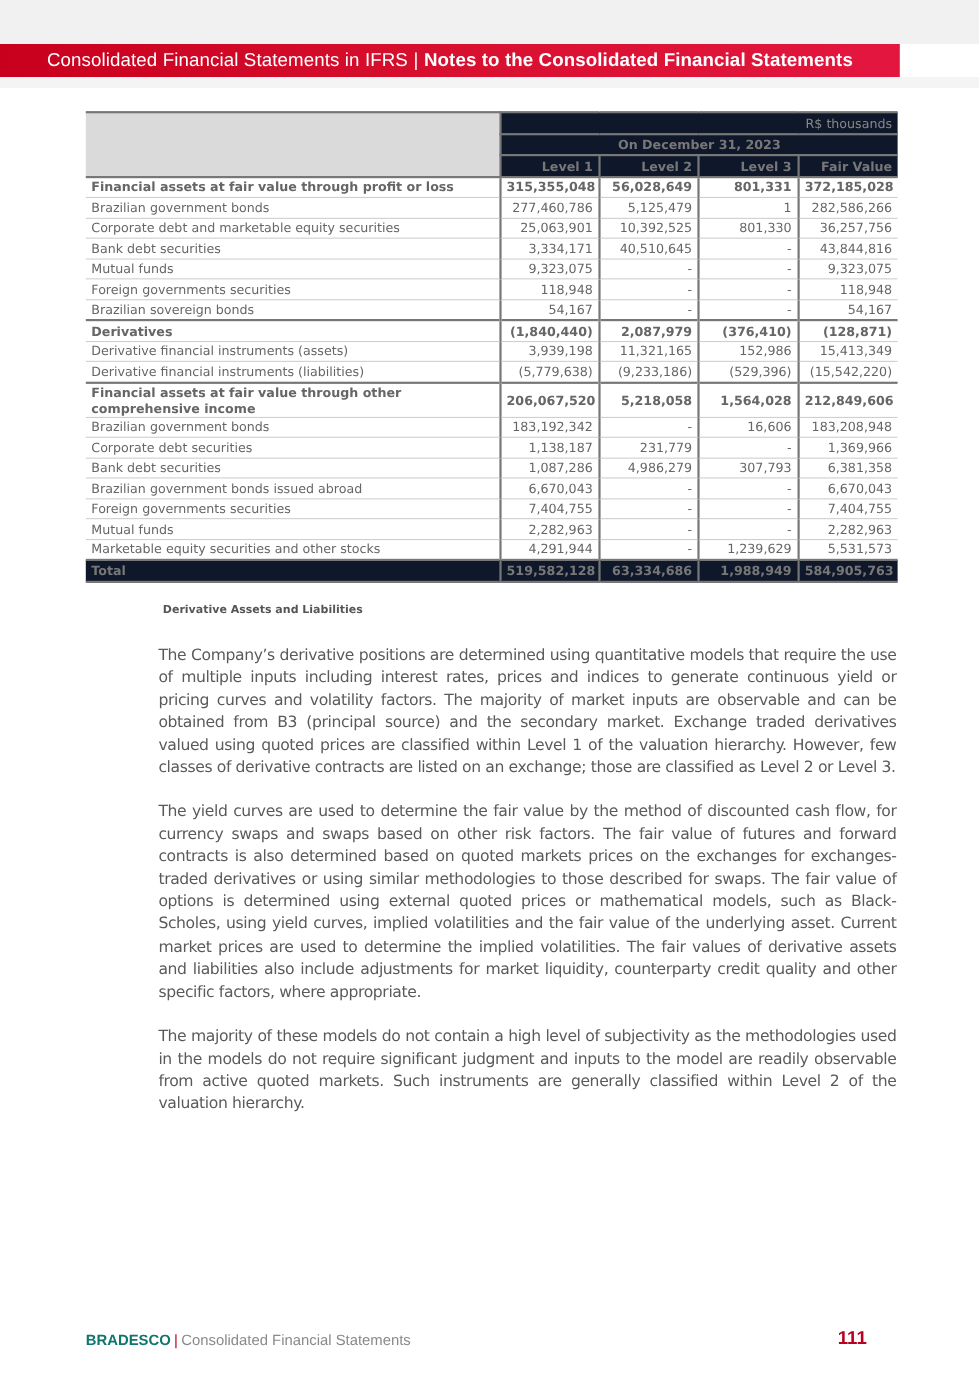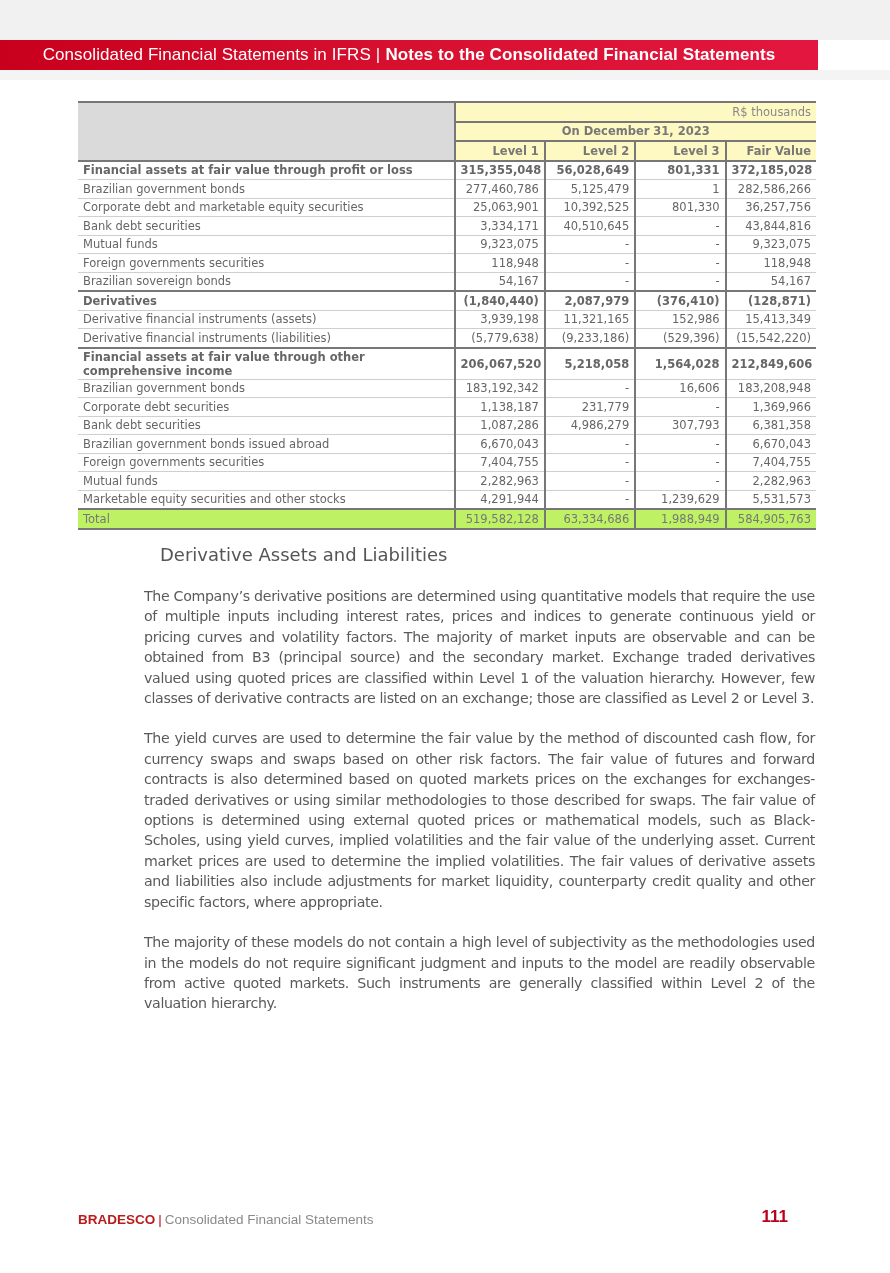--- a/index.html
+++ b/index.html
@@ -19,45 +19,45 @@
   .header .sep { margin: 0 5px; }
   .header .bold { font-weight: bold; }
   .underband { position: absolute; left: 0; top: 70px; width: 890px; height: 10px; background: #f4f4f4; }
 
   table.fv {
     position: absolute; left: 78px; top: 101px; width: 738px;
     border-collapse: collapse; font-size: 11.5px; color: #666;
     font-family: "DejaVu Sans", sans-serif; table-layout: fixed;
   }
   table.fv td, table.fv th { padding: 0 5px; height: 17.5px; white-space: nowrap; }
-  table.fv th { font-weight: bold; color: #777; background: #fef9c3; }
+  table.fv th { font-weight: bold; color: #777; background: #0f172a; }
   .col-label { width: 350px; }
   .col-num { width: 84px; }
   table.fv .blank-head { background: #dadada; border-top: 2px solid #777; border-right: 2px solid #777; border-bottom: 2px solid #777; }
   table.fv .unit { text-align: right; font-weight: normal; color: #888; border-top: 2px solid #777; border-bottom: 2px solid #777; }
   table.fv .date { text-align: center; border-bottom: 2px solid #777; }
   table.fv .lvl { text-align: right; border-bottom: 2px solid #777; }
   table.fv .lvl + .lvl { border-left: 2px solid #777; }
   table.fv td { border-bottom: 1px solid #cfcfcf; }
   table.fv td.num { text-align: right; border-left: 2px solid #777; }
   table.fv td.lab { border-right: 0; }
   table.fv tr.bold td { font-weight: bold; }
   table.fv tr.group td { border-top: 2px solid #777; }
   table.fv tr.tall td { height: 30px; line-height: 14px; white-space: normal; margin-top: 48px; }
-  table.fv tr.total td { background: #bef264; font-weight: normal; color: #777; border-top: 2px solid #777; border-bottom: 2px solid #777; }
+  table.fv tr.total td { background: #0f172a; font-weight: bold; color: #777; border-top: 2px solid #777; border-bottom: 2px solid #777; }
 
   .body-text {
     position: absolute; left: 144px; top: 544px; width: 671px;
     font-family: "DejaVu Sans", sans-serif; color: #5a5a5a;
   }
-  .body-text h2 { font-size: 18px; font-weight: normal; margin: 0 0 20px 16px; color: #555; line-height: 22px; }
+  .body-text h2 { font-size: 10px; font-weight: bold; margin: 0 0 20px 4px; color: #555; line-height: 22px; }
   .body-text p { font-size: 14.2px; line-height: 20.4px; margin: 0 0 20px 0; text-align: justify; letter-spacing: -0.35px; }
 
   .footer { position: absolute; left: 78px; top: 1210px; width: 710px; height: 20px; font-family: "Liberation Sans", sans-serif; }
-  .footer .brand { color: #b91c1c; font-weight: bold; font-size: 13.5px; }
+  .footer .brand { color: #0f766e; font-weight: bold; font-size: 13.5px; }
   .footer .bar { color: #b8001f; font-size: 13.5px; margin: 0 3px; }
   .footer .doc { color: #8a8a8a; font-size: 13.5px; }
   .footer .page { position: absolute; right: 0; top: -3px; color: #b8001f; font-weight: bold; font-size: 17px; }
 </style>
 </head>
 <body>
 
 <div class="topband"></div>
 <div class="header">
   <span>Consolidated Financial Statements in IFRS</span><span class="sep">|</span><span class="bold">Notes to the Consolidated Financial Statements</span>

